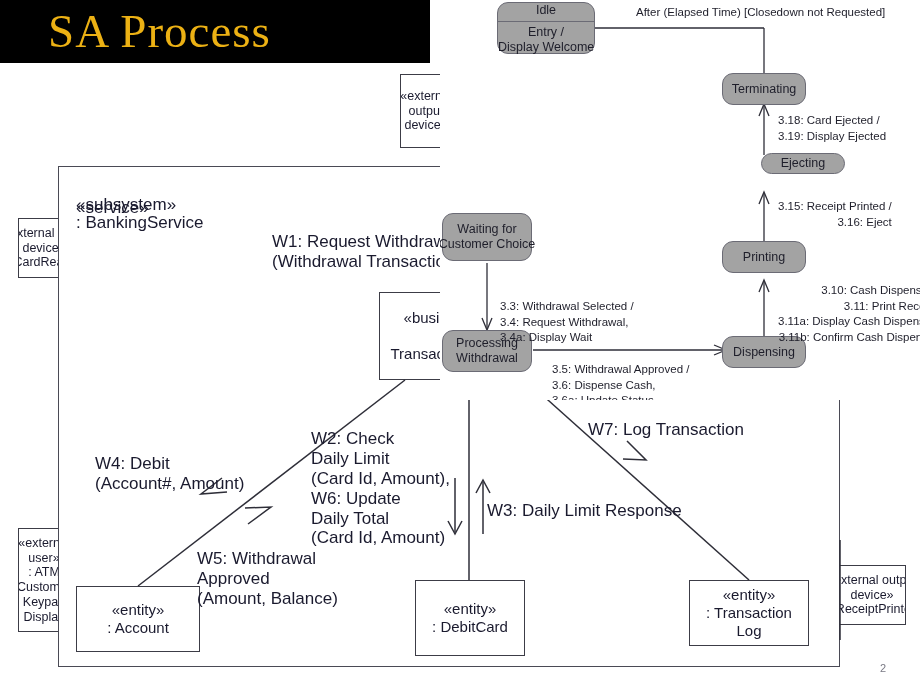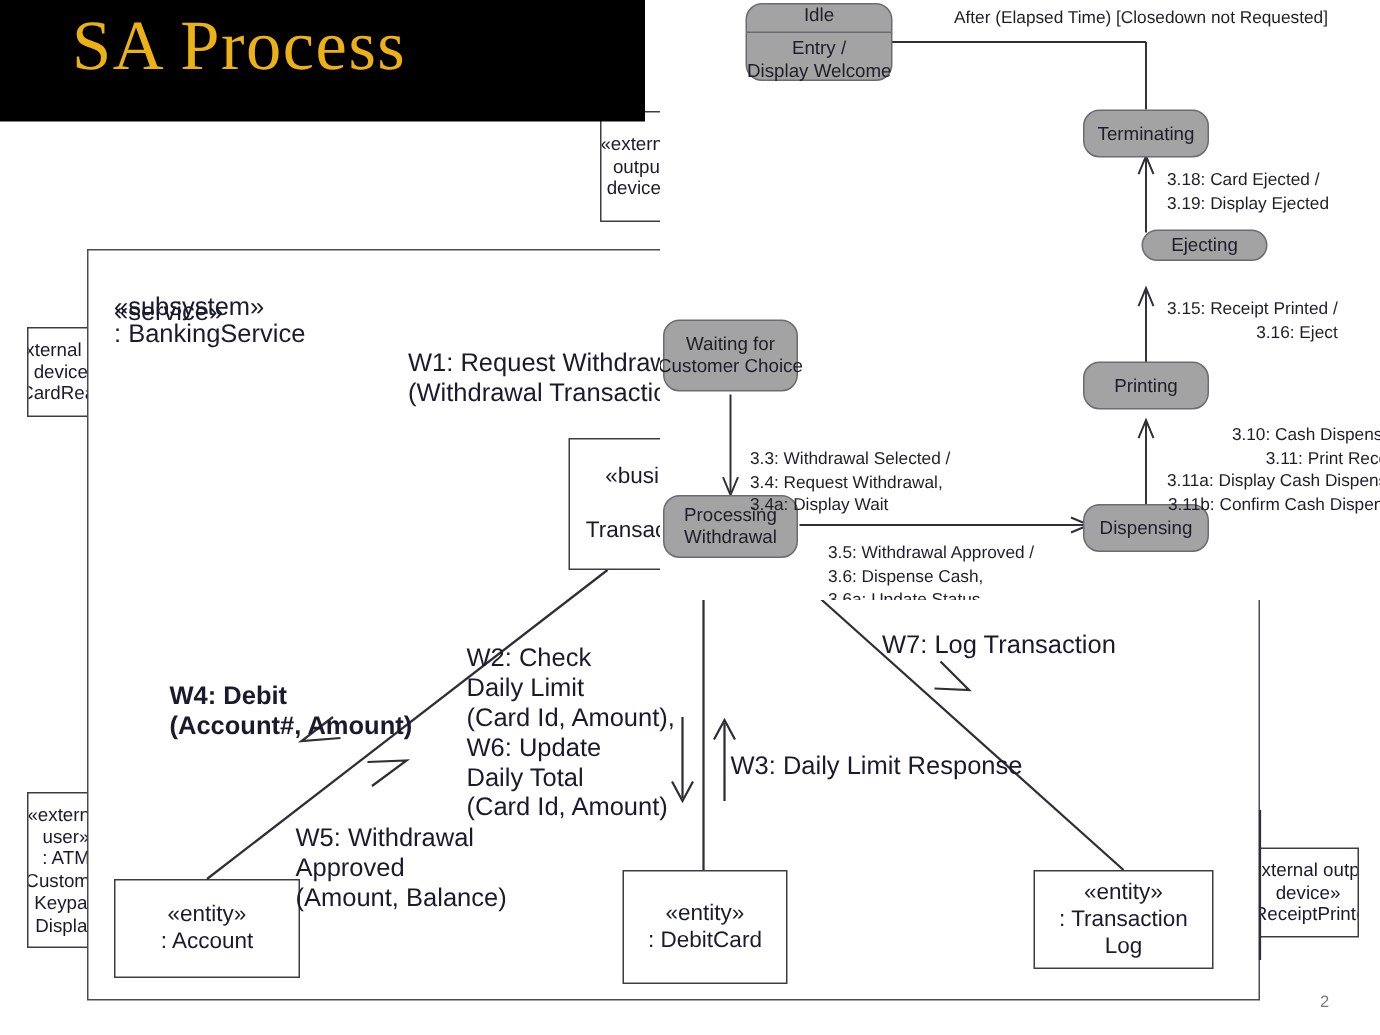--- a/index.html
+++ b/index.html
@@ -1,20 +1,20 @@
 <!DOCTYPE html>
 <html><head>
 <meta charset="utf-8">
 <style>
   html,body{margin:0;padding:0;background:#ffffff;}
   body{width:920px;height:690px;position:relative;overflow:hidden;
        font-family:"Liberation Sans",sans-serif;color:#1a1a2e;}
 
   
-  #title-bar{position:absolute;left:0;top:0;width:430px;height:81px;background:#000000;overflow:hidden;}
+  #title-bar{position:absolute;left:0;top:0;width:430px;height:63px;background:#000000;overflow:hidden;}
   #title-text{position:absolute;left:48px;top:8px;font-family:"Liberation Serif",serif;
               font-size:47px;color:#ecb114;letter-spacing:1px;white-space:nowrap;line-height:1;}
 
   
   #comm-layer{position:absolute;left:0;top:0;width:920px;height:690px;}
 
   .frame{position:absolute;border:1.6px solid #4a4a55;background:#ffffff;box-sizing:border-box;}
   .plainbox{position:absolute;border:1.4px solid #3c3c46;background:#ffffff;box-sizing:border-box;
             display:flex;flex-direction:column;align-items:center;justify-content:center;
             text-align:center;font-size:15px;line-height:1.18;overflow:hidden;}
@@ -124,21 +124,21 @@
   <div class="lbl big" style="left:272px;top:232px;">W1: Request Withdrawal
 (Withdrawal Transaction)</div>
 
   <div class="lbl big" style="left:311px;top:429px;">W2: Check
 Daily Limit
 (Card Id, Amount),
 W6: Update
 Daily Total
 (Card Id, Amount)</div>
 
-  <div class="lbl big" style="left:113px;top:454px;font-weight:bold;">W4: Debit
+  <div class="lbl big" style="left:95px;top:454px;">W4: Debit
 (Account#, Amount)</div>
 
   <div class="lbl big" style="left:197px;top:549px;">W5: Withdrawal
 Approved
 (Amount, Balance)</div>
 
   <div class="lbl big" style="left:487px;top:501px;">W3: Daily Limit Response</div>
 
   <div class="lbl big" style="left:588px;top:420px;">W7: Log Transaction</div>
 </div>

